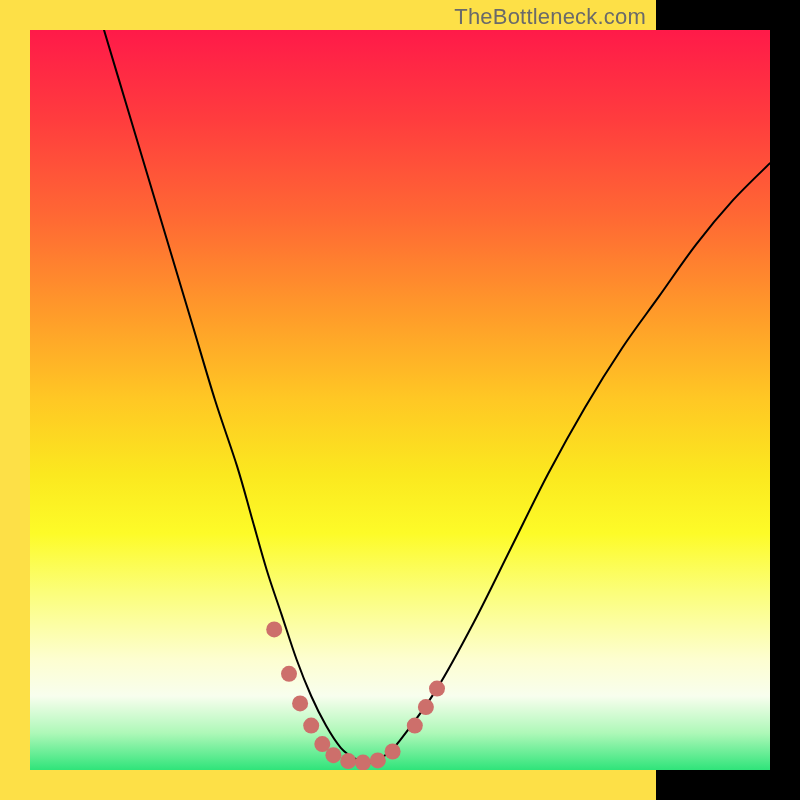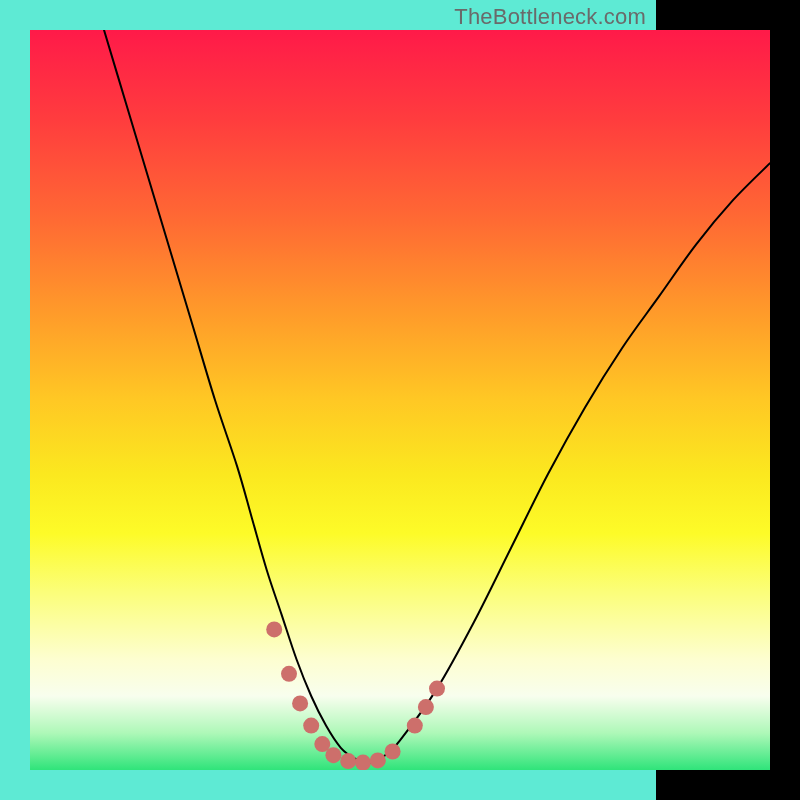--- a/index.html
+++ b/index.html
@@ -8,21 +8,21 @@
     width: 800px;
     height: 800px;
     background: #000;
     overflow: hidden;
     font-family: Arial, Helvetica, sans-serif;
   }
   .frame {
     position: relative;
     width: 656px;
     height: 800px;
-    background: #5eead4;
+    background: #fde047;
   }
   .watermark {
     position: absolute;
     top: 4px;
     right: 10px;
     color: #6a6a6a;
     font-size: 22px;
     letter-spacing: 0.2px;
     font-weight: 400;
     z-index: 10;

